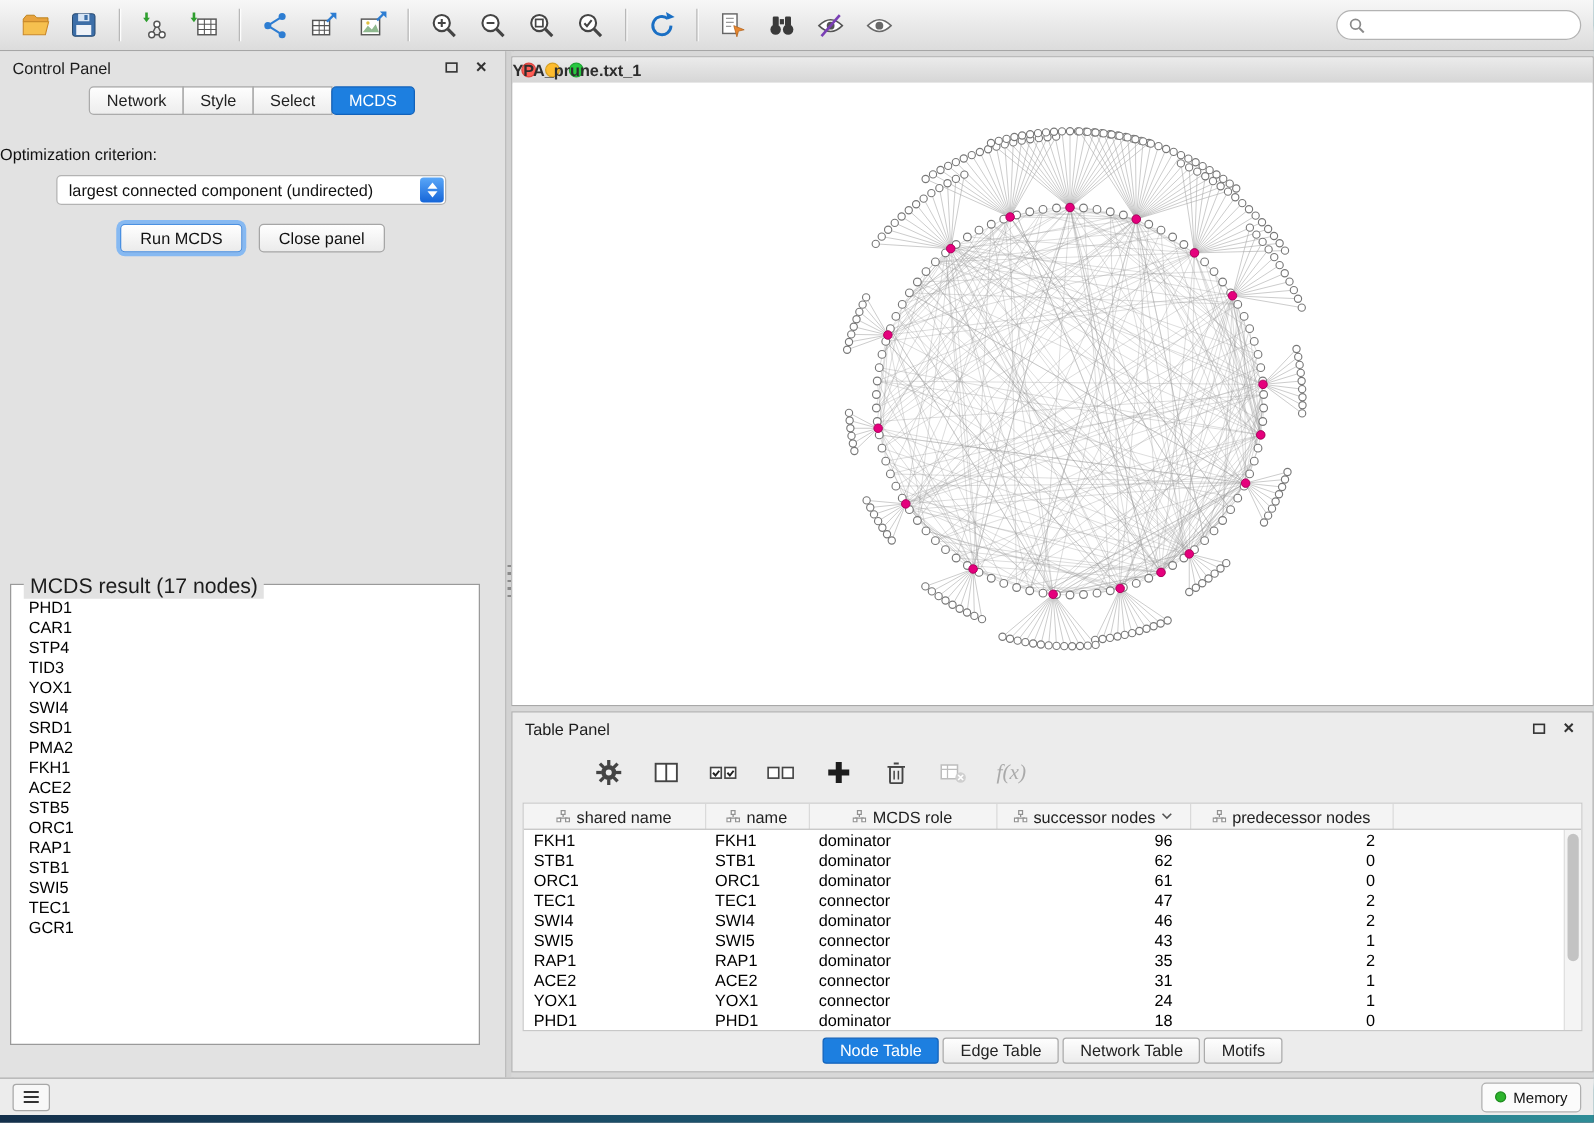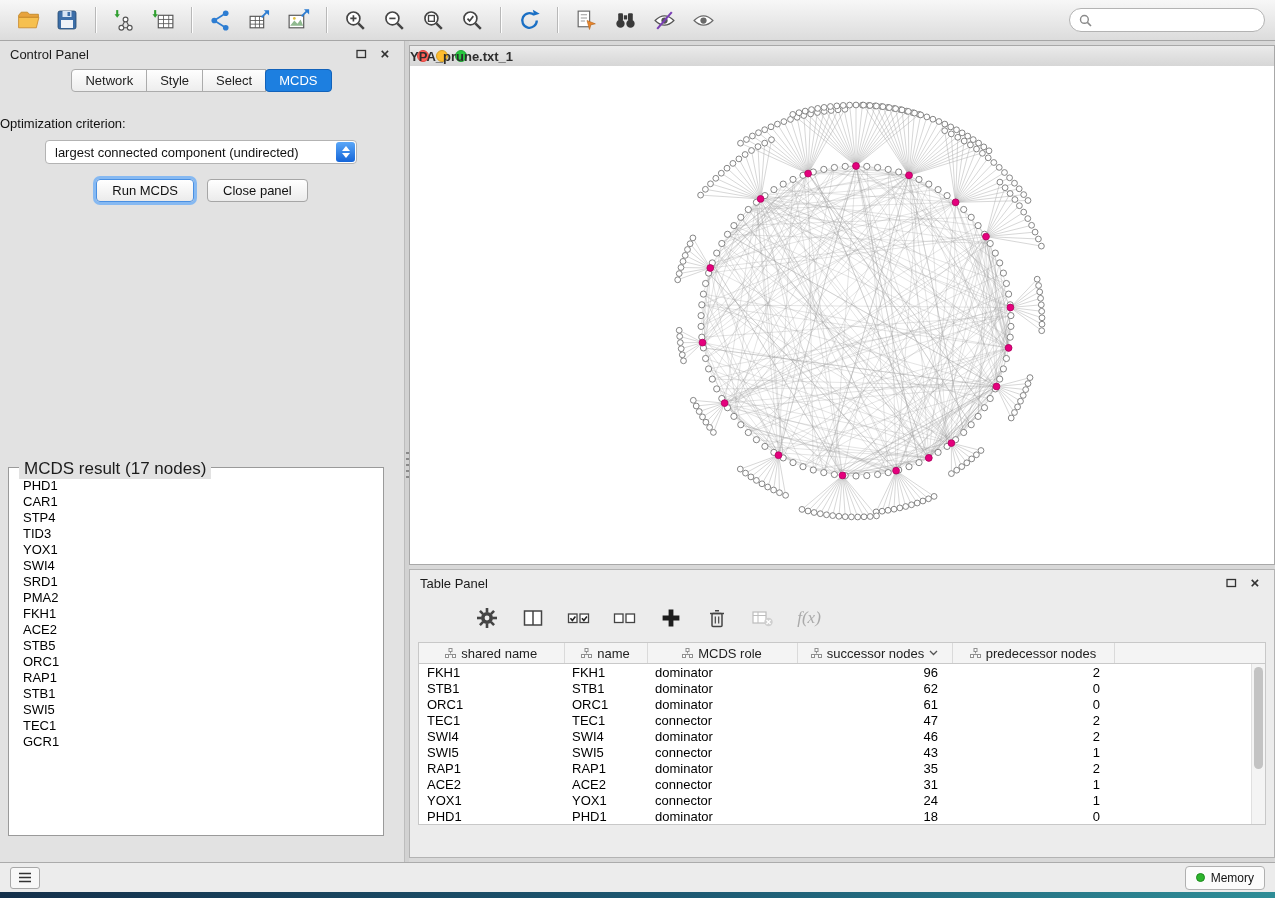--- a/index.html
+++ b/index.html
@@ -1349,20 +1349,26 @@
                 <td class="num">0</td>
                 <td></td>
               </tr>
             </tbody>
         </table>
         <div class="sbar">
             <div class="sthumb"></div>
           </div>
       </div>
 
+      <div class="ttabs">
+          <span class="ttab active">Node Table</span>
+          <span class="ttab">Edge Table</span>
+          <span class="ttab">Network Table</span>
+          <span class="ttab">Motifs</span>
+        </div>
     </div>
   </div>
 
   <div class="status">
     <span class="listbtn">
       <svg width="14" height="11" viewBox="0 0 14 11">
           <path d="M1 1.5h12M1 5.5h12M1 9.5h12" stroke="#333" stroke-width="1.6"></path>
         </svg>
     </span>
     <span class="membtn">

